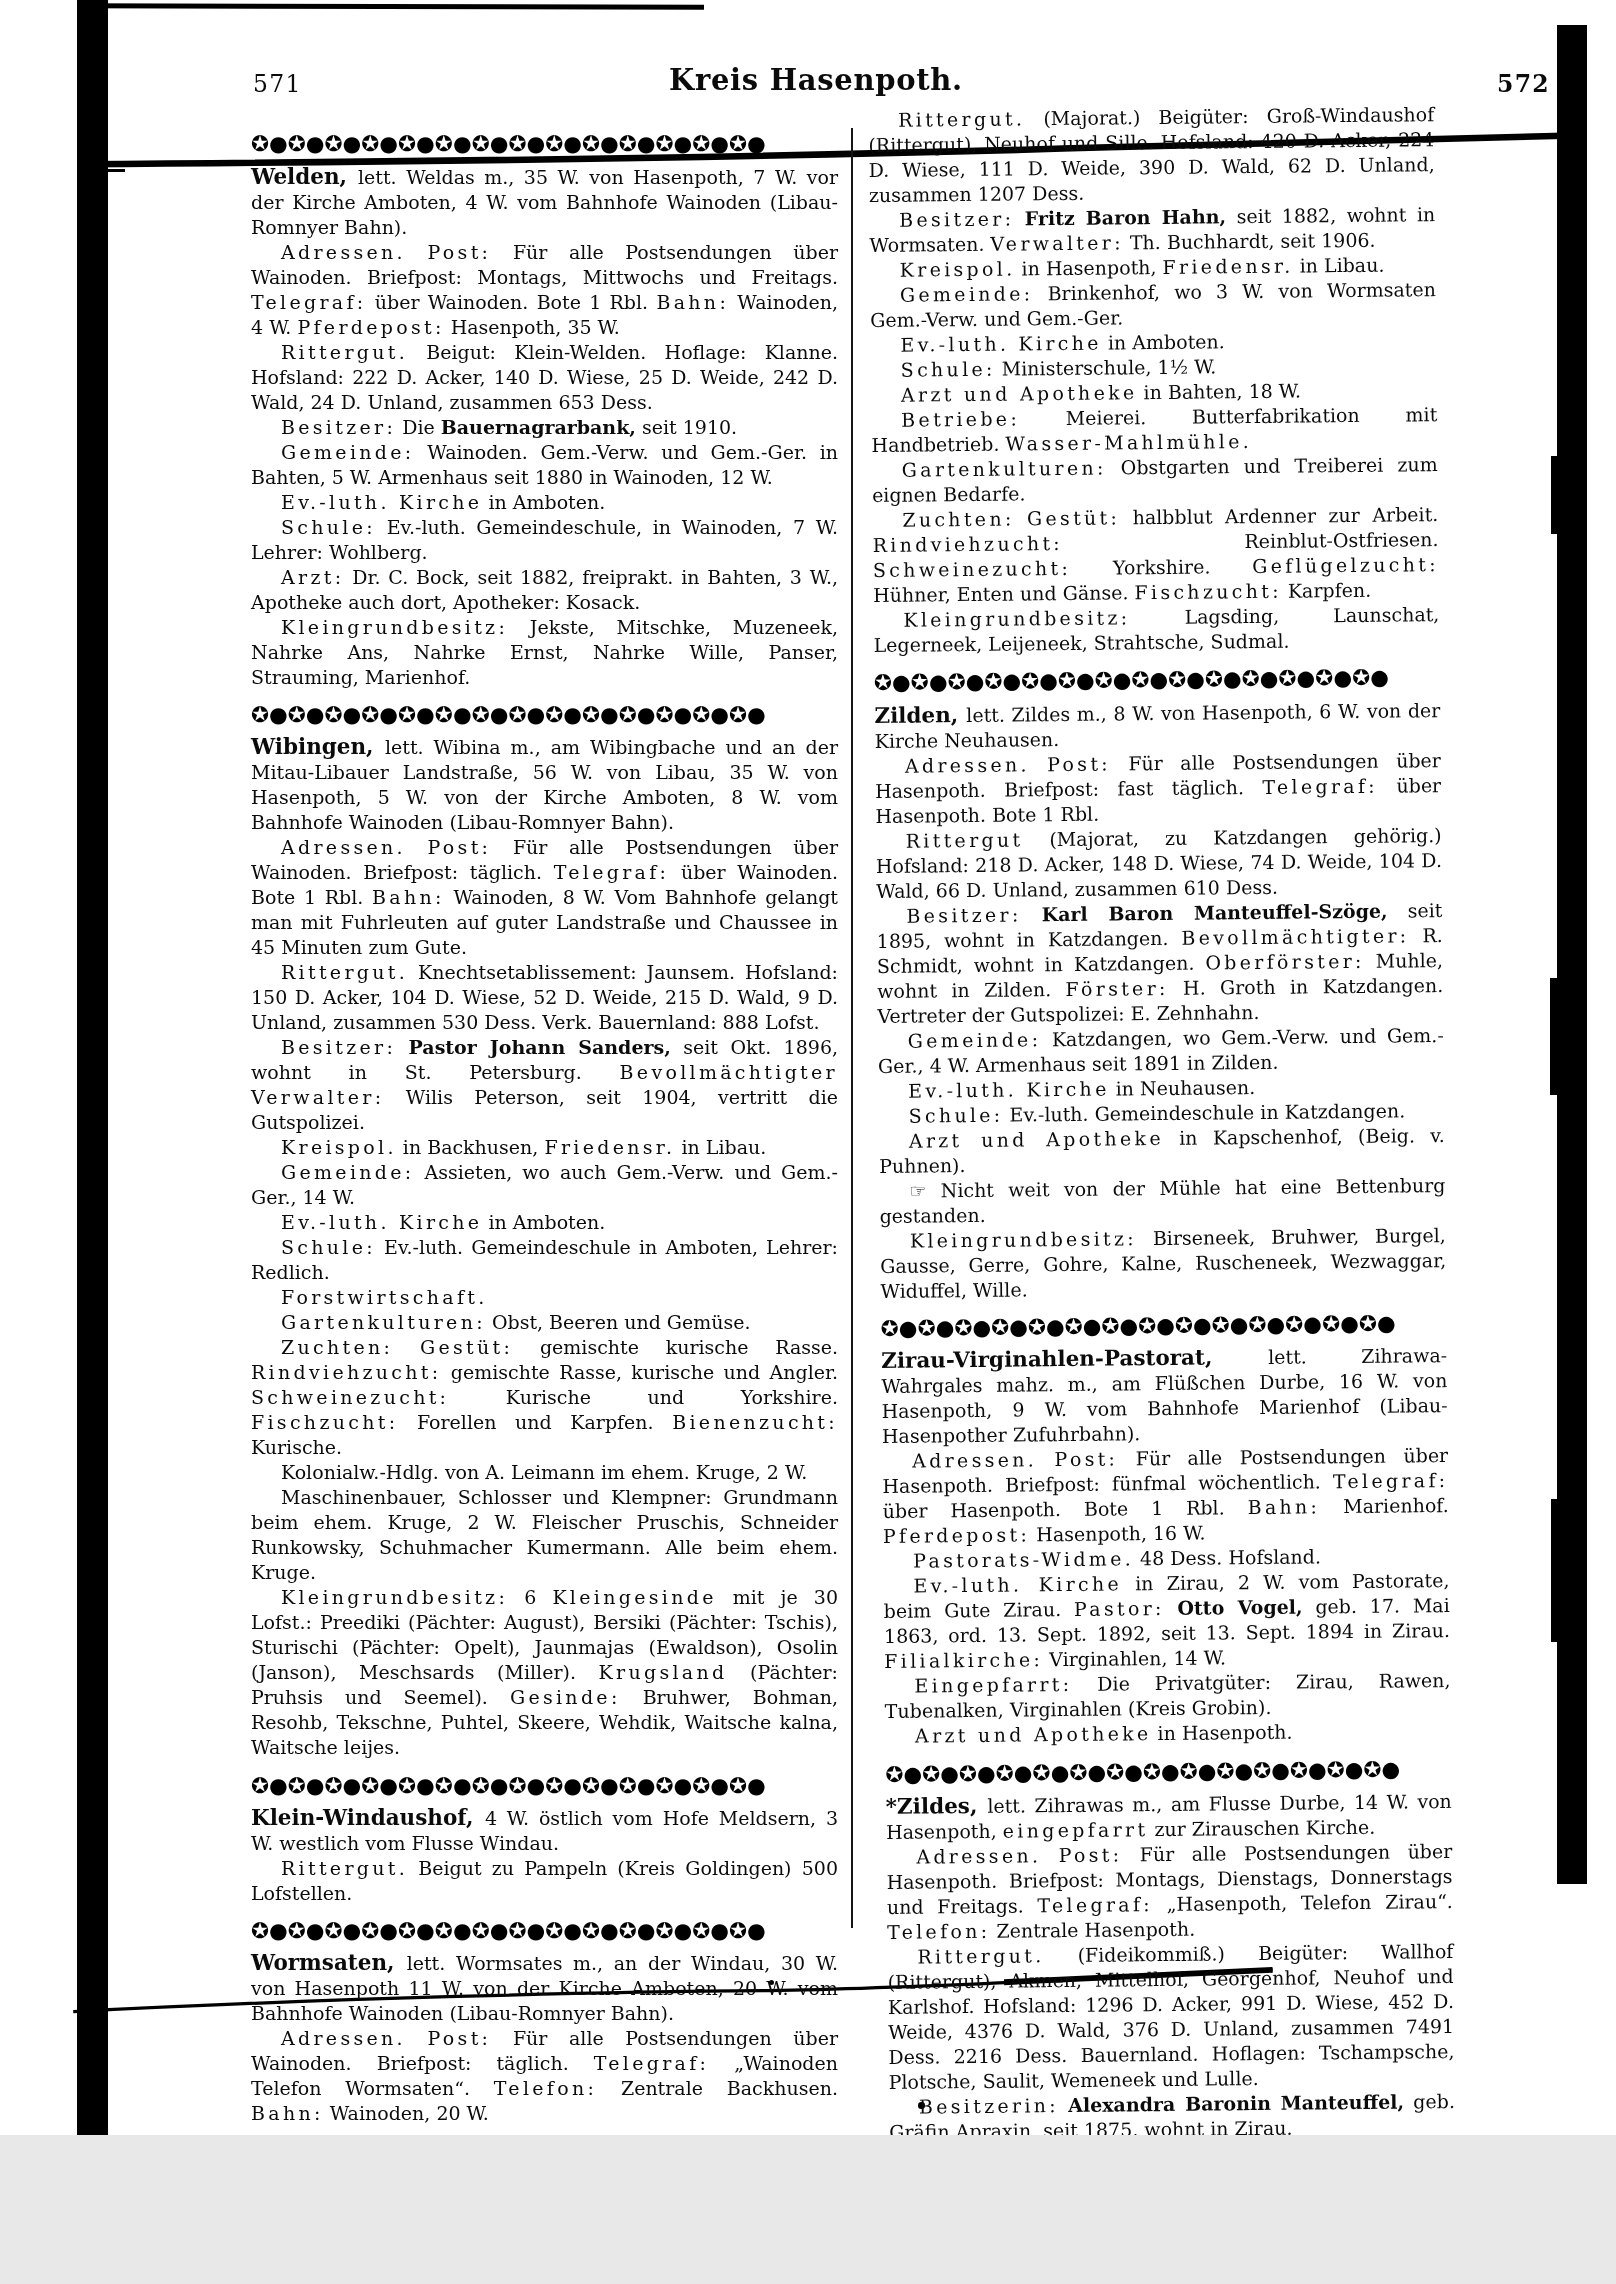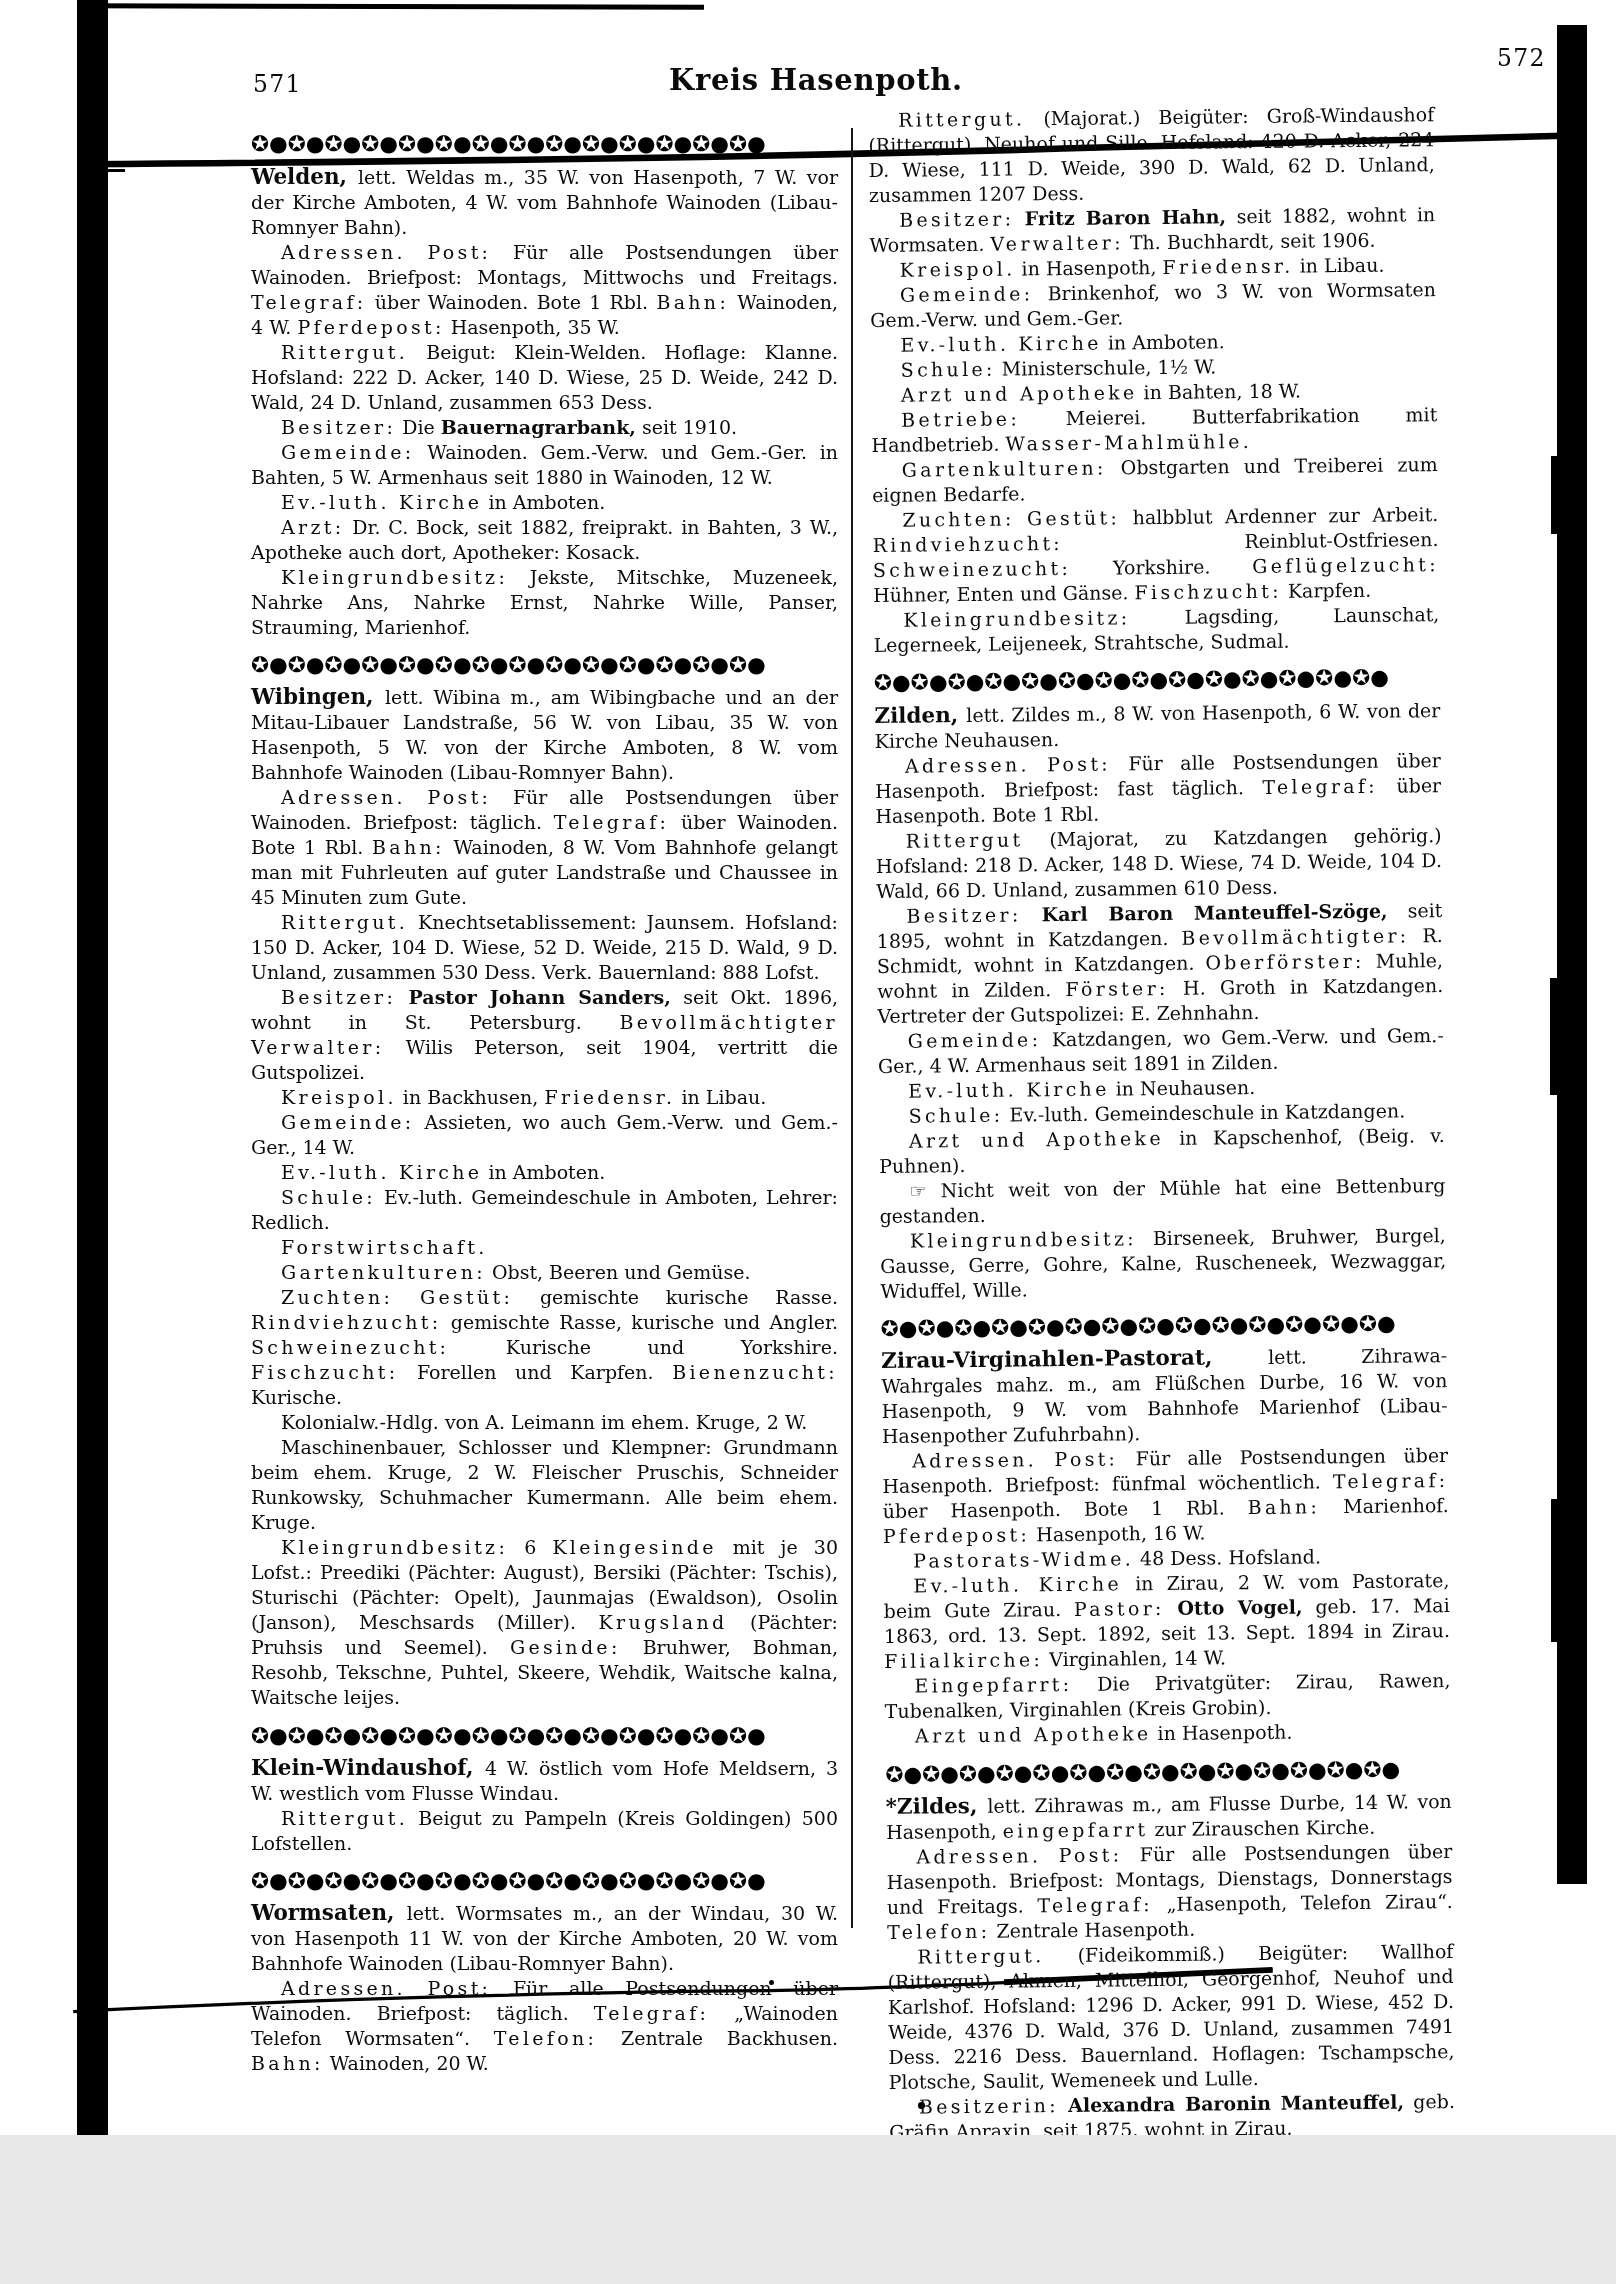--- a/index.html
+++ b/index.html
@@ -8,21 +8,21 @@
   
   .left-bar{position:absolute;left:77px;top:0;width:31px;height:2284px;background:#000;}
   .right-bar{position:absolute;left:1557px;top:25px;width:30px;height:1859px;background:#000;}
   .right-bar-notch{position:absolute;background:#000;}
   .top-line{position:absolute;left:83px;top:3.9px;width:621px;height:4.6px;background:#000;transform:rotate(0.12deg);}
   .rule-tick{position:absolute;left:77px;top:169px;width:48px;height:3.3px;background:#000;}
   .artifact-svg{position:absolute;left:0;top:0;pointer-events:none;}
   
   .pagenum{position:absolute;font-size:23.5px;letter-spacing:1.3px;}
   .pn-left{left:253px;top:70px;}
-  .pn-right{left:1497px;top:44px;font-weight:normal;}
+  .pn-right{left:1497px;top:70px;font-weight:bold;}
   .page-title{position:absolute;left:816px;top:63px;transform:translateX(-50%);
               font-size:29px;font-weight:bold;letter-spacing:0.7px;}
   
   .col{position:absolute;text-align:justify;}
   .col-left{left:251px;top:119px;width:587px;}
   .col-right{left:868px;top:108px;width:566px;transform:rotate(-0.6deg);transform-origin:0 0;}
   .col-divider{position:absolute;left:851px;top:128px;width:2px;height:1800px;background:#151515;}
   
   .para{margin:0;font-size:19px;line-height:25px;text-indent:30px;}
   .noindent{text-indent:0;}
@@ -62,20 +62,21 @@
 
   <div class="col-divider"></div>
   <div class="col col-left" id="col-left">
       <div class="orn">✪●✪●✪●✪●✪●✪●✪●✪●✪●✪●✪●✪●✪●✪●</div>
       <p class="para noindent"><span class="s-h">Welden, </span><span class="s-n">lett. Weldas m., 35 W. von Hasenpoth, 7 W. vor der Kirche Amboten, 4 W. vom Bahnhofe Wainoden (Libau-Romnyer Bahn).</span></p>
       <p class="para"><span class="s-g">Adressen.</span><span class="s-n"> </span><span class="s-g">Post:</span><span class="s-n"> Für alle Postsendungen über Wainoden. Briefpost: Montags, Mittwochs und Freitags. </span><span class="s-g">Telegraf:</span><span class="s-n"> über Wainoden. Bote 1 Rbl. </span><span class="s-g">Bahn:</span><span class="s-n"> Wainoden, 4 W. </span><span class="s-g">Pferdepost:</span><span class="s-n"> Hasenpoth, 35 W.</span></p>
       <p class="para"><span class="s-g">Rittergut.</span><span class="s-n"> Beigut: Klein-Welden. Hoflage: Klanne. Hofsland: 222 D. Acker, 140 D. Wiese, 25 D. Weide, 242 D. Wald, 24 D. Unland, zusammen 653 Dess.</span></p>
       <p class="para"><span class="s-g">Besitzer:</span><span class="s-n"> Die </span><span class="s-b">Bauernagrarbank,</span><span class="s-n"> seit 1910.</span></p>
       <p class="para"><span class="s-g">Gemeinde:</span><span class="s-n"> Wainoden. Gem.-Verw. und Gem.-Ger. in Bahten, 5 W. Armenhaus seit 1880 in Wainoden, 12 W.</span></p>
       <p class="para"><span class="s-g">Ev.-luth. Kirche</span><span class="s-n"> in Amboten.</span></p>
+      <p class="para"><span class="s-g">Schule:</span><span class="s-n"> Ev.-luth. Gemeindeschule, in Wainoden, 7 W. Lehrer: Wohlberg.</span></p>
       <p class="para"><span class="s-g">Arzt:</span><span class="s-n"> Dr. C. Bock, seit 1882, freiprakt. in Bahten, 3 W., Apotheke auch dort, Apotheker: Kosack.</span></p>
       <p class="para"><span class="s-g">Kleingrundbesitz:</span><span class="s-n"> Jekste, Mitschke, Muzeneek, Nahrke Ans, Nahrke Ernst, Nahrke Wille, Panser, Strauming, Marienhof.</span></p>
       <div class="orn">✪●✪●✪●✪●✪●✪●✪●✪●✪●✪●✪●✪●✪●✪●</div>
       <p class="para noindent"><span class="s-h">Wibingen, </span><span class="s-n">lett. Wibina m., am Wibingbache und an der Mitau-Libauer Landstraße, 56 W. von Libau, 35 W. von Hasenpoth, 5 W. von der Kirche Amboten, 8 W. vom Bahnhofe Wainoden (Libau-Romnyer Bahn).</span></p>
       <p class="para"><span class="s-g">Adressen.</span><span class="s-n"> </span><span class="s-g">Post:</span><span class="s-n"> Für alle Postsendungen über Wainoden. Briefpost: täglich. </span><span class="s-g">Telegraf:</span><span class="s-n"> über Wainoden. Bote 1 Rbl. </span><span class="s-g">Bahn:</span><span class="s-n"> Wainoden, 8 W. Vom Bahnhofe gelangt man mit Fuhrleuten auf guter Landstraße und Chaussee in 45 Minuten zum Gute.</span></p>
       <p class="para"><span class="s-g">Rittergut.</span><span class="s-n"> Knechtsetablissement: Jaunsem. Hofsland: 150 D. Acker, 104 D. Wiese, 52 D. Weide, 215 D. Wald, 9 D. Unland, zusammen 530 Dess. Verk. Bauernland: 888 Lofst.</span></p>
       <p class="para"><span class="s-g">Besitzer:</span><span class="s-n"> </span><span class="s-b">Pastor Johann Sanders,</span><span class="s-n"> seit Okt. 1896, wohnt in St. Petersburg. </span><span class="s-g">Bevollmächtigter Verwalter:</span><span class="s-n"> Wilis Peterson, seit 1904, vertritt die Gutspolizei.</span></p>
       <p class="para"><span class="s-g">Kreispol.</span><span class="s-n"> in Backhusen, </span><span class="s-g">Friedensr.</span><span class="s-n"> in Libau.</span></p>
       <p class="para"><span class="s-g">Gemeinde:</span><span class="s-n"> Assieten, wo auch Gem.-Verw. und Gem.-Ger., 14 W.</span></p>
       <p class="para"><span class="s-g">Ev.-luth. Kirche</span><span class="s-n"> in Amboten.</span></p>

